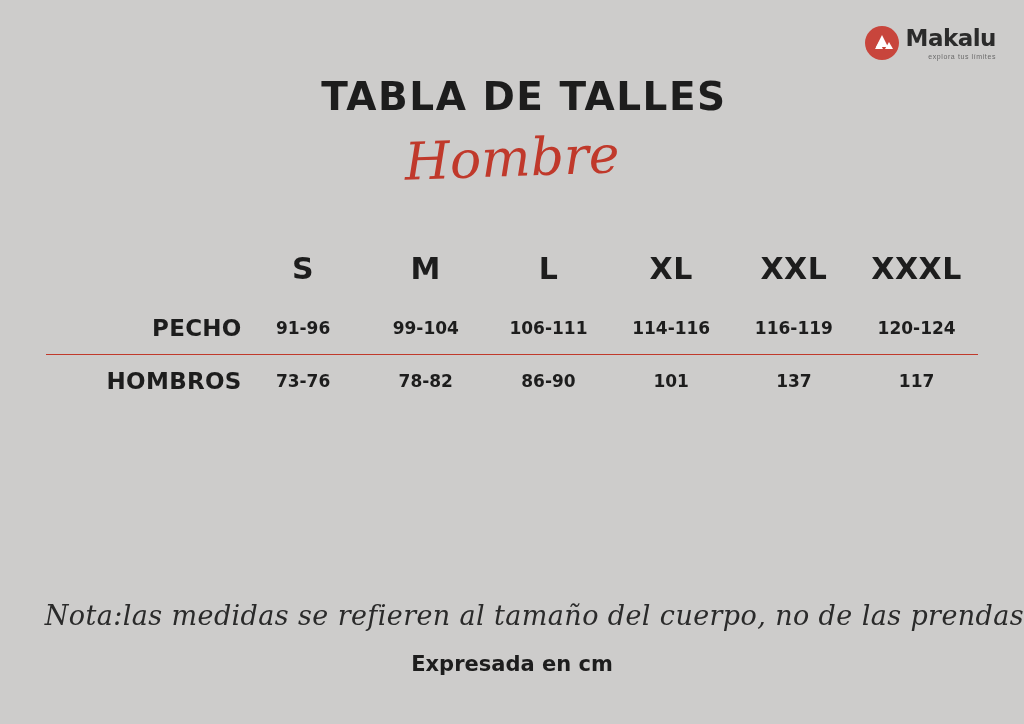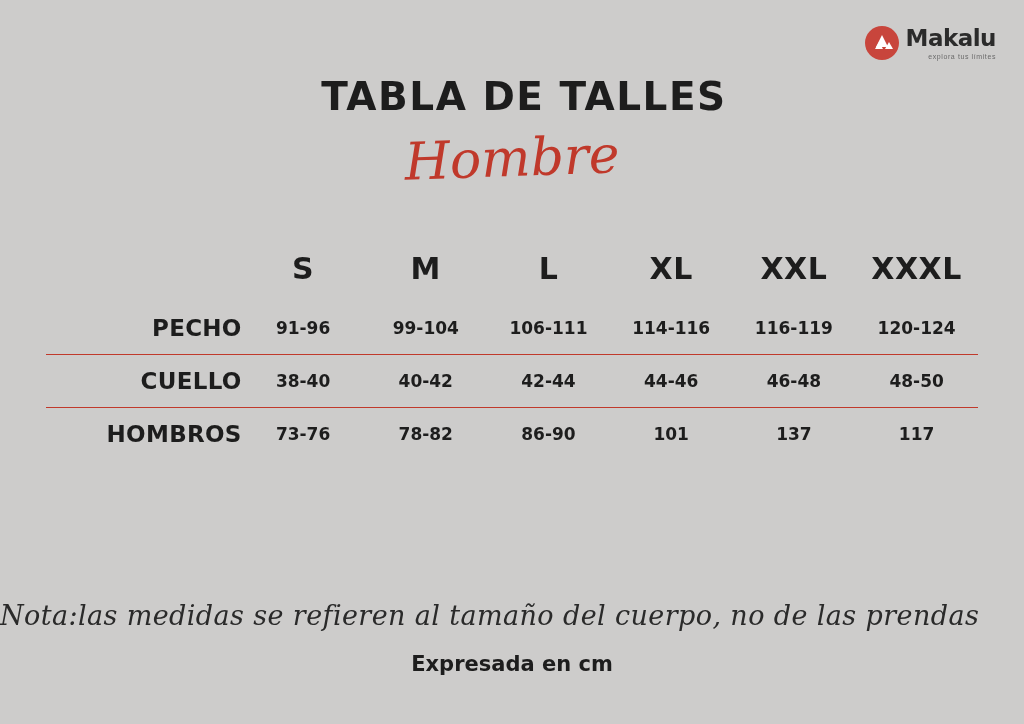--- a/index.html
+++ b/index.html
@@ -132,21 +132,21 @@
     border-bottom: none;
   }
   col.c-label { width: 21%; }
 
   
   .note {
     position: absolute;
     top: 600px;
     left: 0;
     width: 100%;
-    text-align: left;
+    text-align: right;
     font-family: "DejaVu Serif", serif;
     font-style: italic;
     font-size: 27px;
     color: #2a2a2a;
     letter-spacing: 0.4px;
   }
   .unit {
     position: absolute;
     top: 652px;
     left: 0;
@@ -206,29 +206,20 @@
         <tr>
           <td class="rowlabel">PECHO</td>
           <td>91-96</td>
           <td>99-104</td>
           <td>106-111</td>
           <td>114-116</td>
           <td>116-119</td>
           <td>120-124</td>
         </tr>
         <tr>
-          <td class="rowlabel">CUELLO</td>
-          <td>38-40</td>
-          <td>40-42</td>
-          <td>42-44</td>
-          <td>44-46</td>
-          <td>46-48</td>
-          <td>48-50</td>
-        </tr>
-        <tr>
           <td class="rowlabel">HOMBROS</td>
           <td>73-76</td>
           <td>78-82</td>
           <td>86-90</td>
           <td>101</td>
           <td>137</td>
           <td>117</td>
         </tr>
       </tbody>
     </table>

